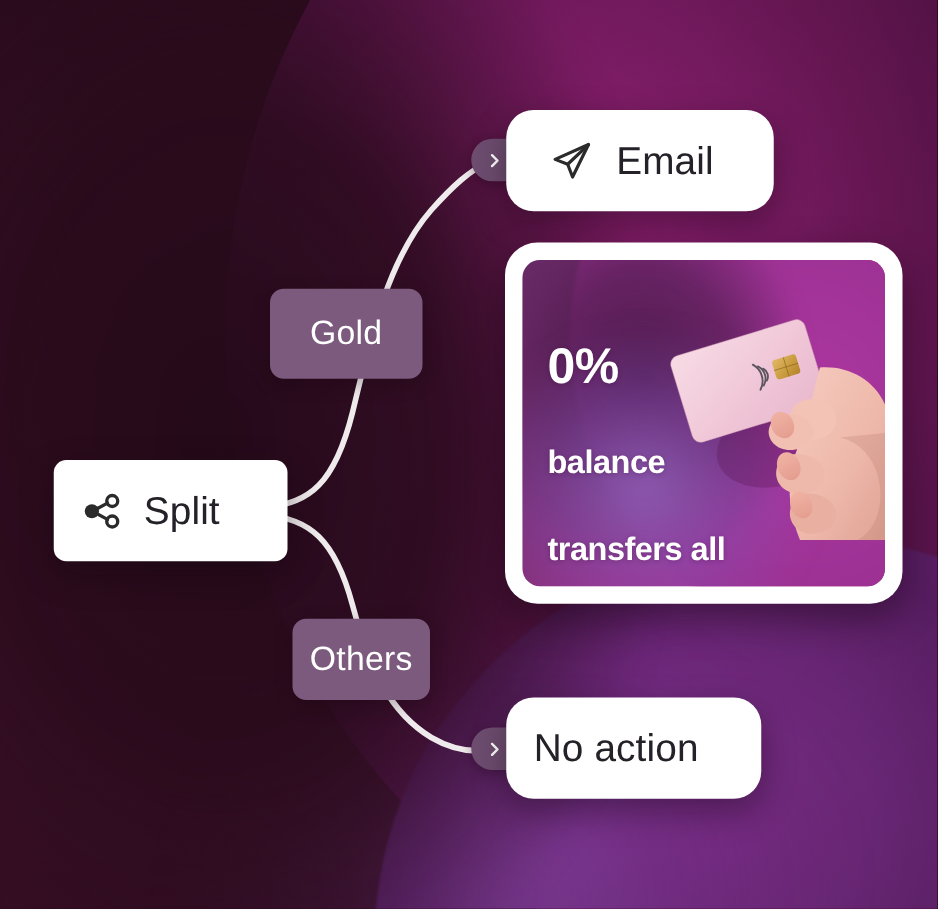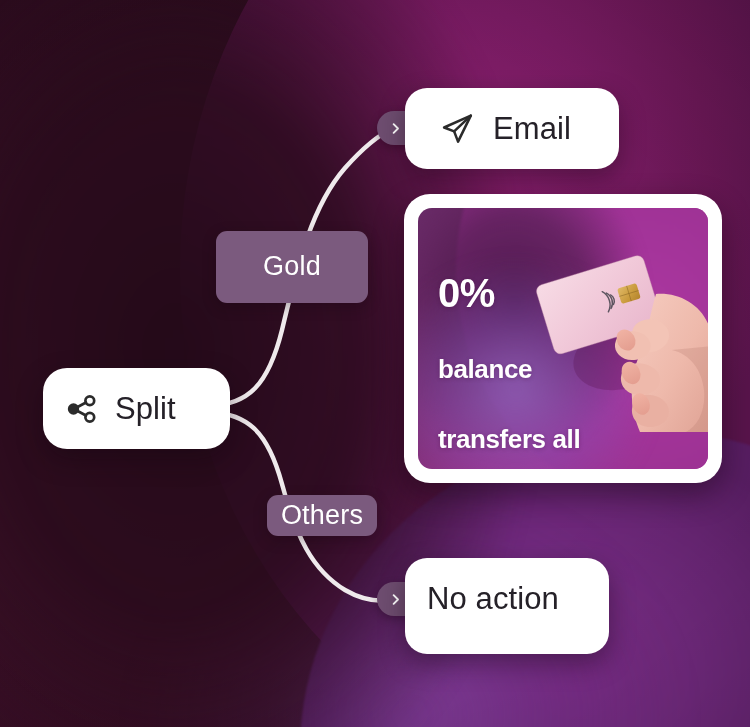--- a/index.html
+++ b/index.html
@@ -111,41 +111,41 @@
   }
 
   
   #node-split {
     left: 43px;
     top: 368px;
     width: 165px;
     height: 81px;
     padding: 0 0 0 22px;
     gap: 16px;
-    border-radius: 24px;
+    border-radius: 10px;
   }
 
   
   #node-email {
     left: 405px;
     top: 88px;
     width: 180px;
     height: 81px;
     padding: 0 0 0 34px;
     gap: 18px;
     border-radius: 22px;
   }
 
   
   #node-no-action {
     left: 405px;
     top: 558px;
     width: 182px;
     height: 81px;
-    padding: 0 0 15px 22px;
+    padding: 0 0 0 22px;
     border-radius: 22px;
   }
 
   
   .branch-chip {
     position: absolute;
     background: #7b5a7e;
     border-radius: 11px;
     color: #ffffff;
     display: flex;
@@ -153,29 +153,28 @@
     justify-content: center;
     text-align: center;
     font-size: 27px;
     line-height: 1.16;
     letter-spacing: 0.2px;
     box-shadow: 0 4px 14px rgba(20,4,14,0.28);
   }
   #chip-gold {
     left: 216px;
     top: 231px;
-    width: 152px;
+    width: 122px;
     height: 72px;
   }
   #chip-others {
     left: 234px;
     top: 495px;
     width: 110px;
-    height: 41px;
-    margin-left: 33px;
+    height: 65px;
   }
 
   
   .chevron-badge {
     position: absolute;
     width: 36px;
     height: 34px;
     background: #6e4d70;
     border-radius: 17px 8px 8px 17px;
     display: flex;

